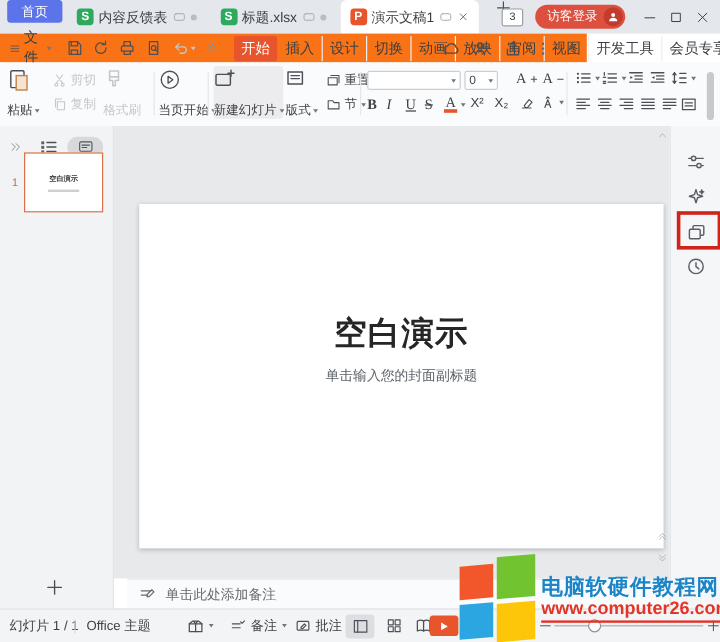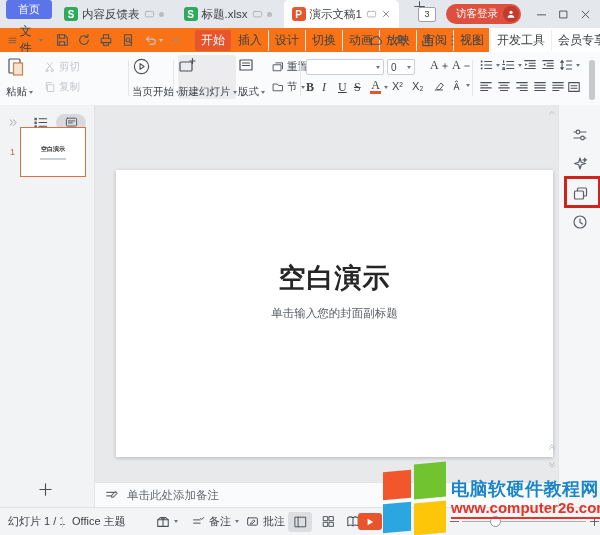--- a/index.html
+++ b/index.html
@@ -58,21 +58,21 @@
   .thumb-title{margin-top:17px;text-align:center;font-size:6px;font-weight:bold;color:#333;}
   .thumb-subline{margin:4px auto 0;width:26px;height:2px;background:#ccd0d4;}
   .addslide{position:absolute;left:38px;bottom:10px;}
 
   .canvas{position:absolute;left:95px;top:105px;width:463px;height:377px;background:#e8e9eb;}
   .slide{position:absolute;left:21px;top:65px;width:437px;height:287px;background:#fff;box-shadow:0 1px 4px rgba(0,0,0,.22);}
   .slide-title{position:absolute;left:0;top:90px;width:100%;text-align:center;font-size:27px;font-weight:bold;color:#262626;letter-spacing:1px;}
   .slide-subtitle{position:absolute;left:0;top:136px;width:100%;text-align:center;font-size:11.5px;color:#595f66;}
   .vscroll{position:absolute;right:1px;top:0;width:10px;height:377px;}
 
-  .notesbar{position:absolute;left:95px;top:482px;width:463px;height:25px;background:#fafbfc;border-top:1px solid #e3e5e7;display:flex;align-items:center;box-sizing:border-box;}
+  .notesbar{position:absolute;left:106px;top:482px;width:463px;height:25px;background:#fafbfc;border-top:1px solid #e3e5e7;display:flex;align-items:center;box-sizing:border-box;}
   .notes-text{font-size:11.5px;color:#666b70;margin-left:8px;}
 
   .sidebar{position:absolute;left:558px;top:105px;width:42px;height:402px;background:#f5f6f8;border-left:1px solid #e2e4e7;box-sizing:border-box;}
   .sb-ic{position:absolute;left:13px;}
   .annotation-box{position:absolute;left:564px;top:176px;width:31px;height:26px;border:3px solid #cf241b;z-index:60;}
 
   
   .statusbar{position:absolute;left:0;top:507px;width:600px;height:28px;background:#f3f4f6;border-top:1px solid #dfe1e4;font-size:11px;color:#3e4247;box-sizing:border-box;}
   .sb-item{position:absolute;top:0;height:27px;display:flex;align-items:center;gap:4px;}
   .view-pill{width:24px;height:20px;border-radius:3px;background:#dcdee1;display:flex;align-items:center;justify-content:center;}
@@ -256,20 +256,27 @@
           <circle cx="11" cy="12.8" r="1.6"></circle>
         </svg>
       <span>剪切</span>
     </div>
     <div class="hbtn gray" style="left:44px;top:28px">
       <svg class="ic ic-gray" width="12" height="12" viewBox="0 0 16 16">
           <rect x="5" y="5" width="8" height="9"></rect>
           <path d="M3 11V2h7"></path>
         </svg>
       <span>复制</span>
+    </div>
+    <div class="vbtn" style="left:86px;width:38px">
+      <svg class="ic ic-gray" width="17" height="17" viewBox="0 0 16 16">
+          <rect x="5" y="2" width="7" height="4.5"></rect>
+          <path d="M5 6.5h7v3H9.5v4h-2v-4H5z"></path>
+        </svg>
+      <span class="rlbl gray">格式刷</span>
     </div>
 
     <div class="vr" style="left:128px;top:8px;height:36px"></div>
 
     <div class="vbtn" style="left:132px;width:56px">
       <svg class="ic" width="19" height="19" viewBox="0 0 20 20">
           <circle cx="10" cy="10" r="7.5"></circle>
           <path d="M8.5 7l4.2 3-4.2 3z"></path>
         </svg>
       <span class="rlbl">

